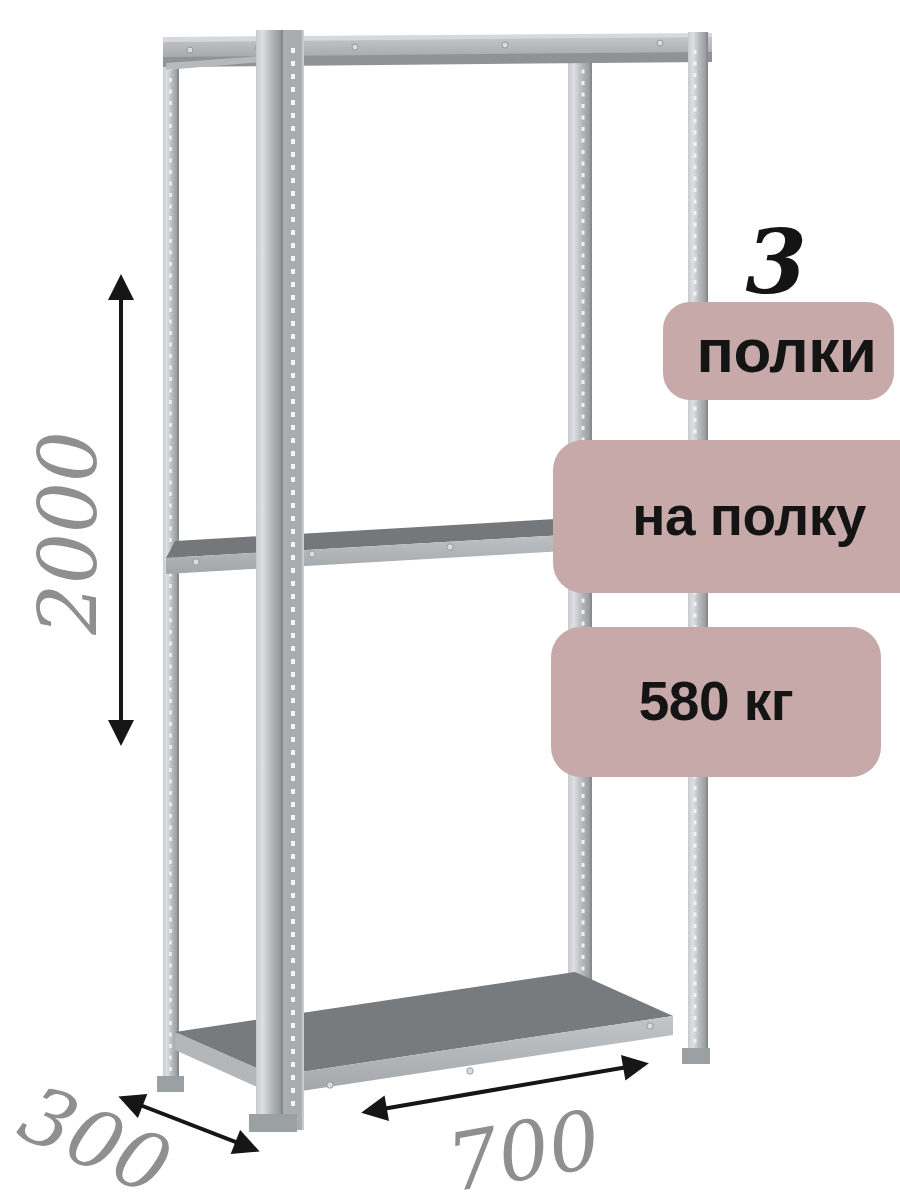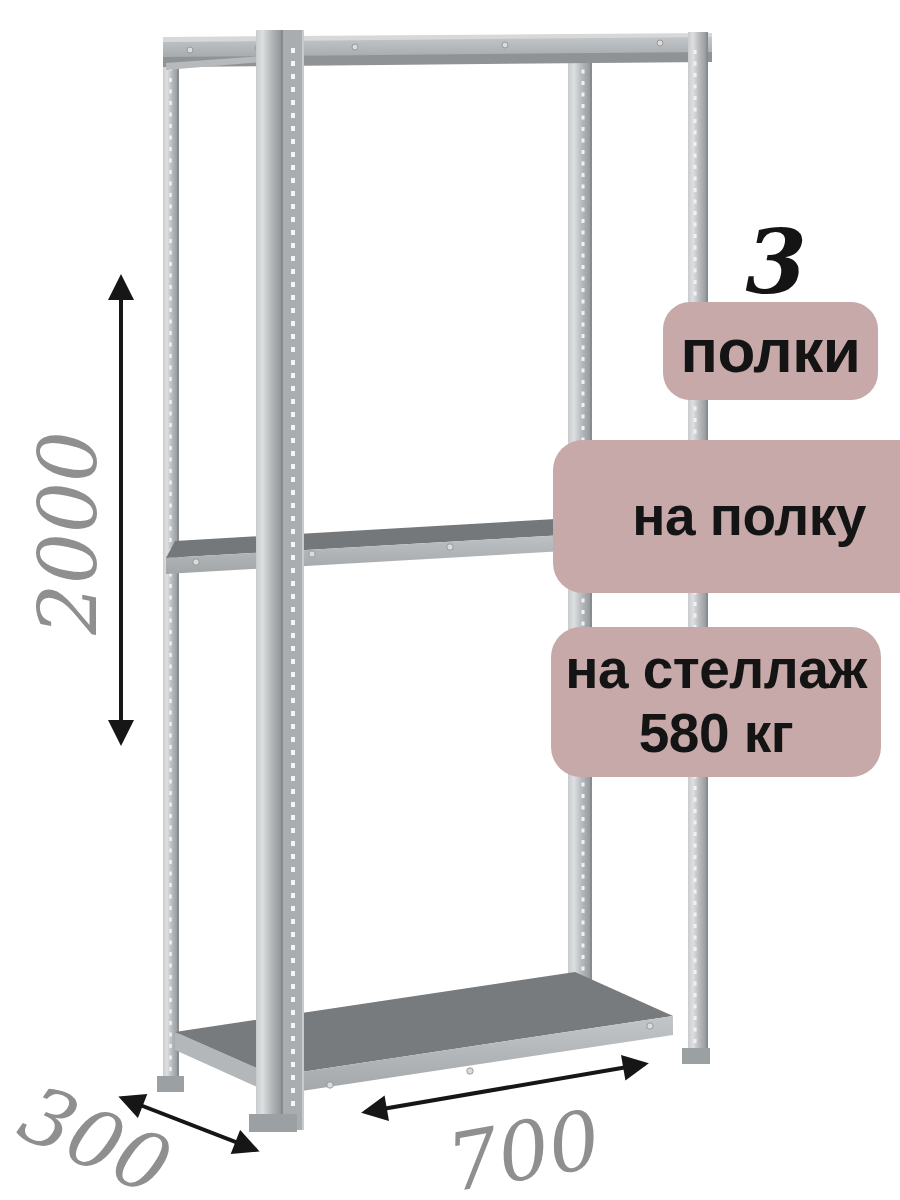--- a/index.html
+++ b/index.html
@@ -19,21 +19,21 @@
          text-align:center;color:var(--text_dark,#141414);
          font:italic 700 88px "DejaVu Serif",serif;}
 
   
   .badge{position:absolute;background:var(--badge_bg,#c6a9a8);border-radius:30px;
          display:flex;flex-direction:column;align-items:center;justify-content:center;
          color:var(--text_dark,#141414);font-weight:700;letter-spacing:-0.5px;
          text-align:center;}
   .badge .line{display:block;white-space:nowrap;}
   .badge-shelves{left:663px;top:302px;width:215px;height:98px;border-radius:27px;
-                 font-size:62px;line-height:1;}
+                 font-size:62px;line-height:1;padding-left:16px;}
   .badge-shelf-load{left:553px;top:440px;width:392px;height:153px;font-size:55px;line-height:1.16;}
   .badge-rack-load{left:551px;top:627px;width:330px;height:150px;font-size:55px;line-height:1.16;}
 </style>
 </head>
 <body>
 
 <div class="stage">
 
   <svg width="900" height="1200" viewBox="0 0 900 1200" aria-hidden="true">
     <defs>
@@ -124,17 +124,16 @@
 
   <div class="badge badge-shelves">
     <span class="line">полки</span>
   </div>
 
   <div class="badge badge-shelf-load">
     <span class="line">на полку</span>
   </div>
 
   <div class="badge badge-rack-load">
-    <span class="line">на стеллаж</span>
     <span class="line">580 кг</span>
   </div>
 
 </div>
 
 </body></html>

